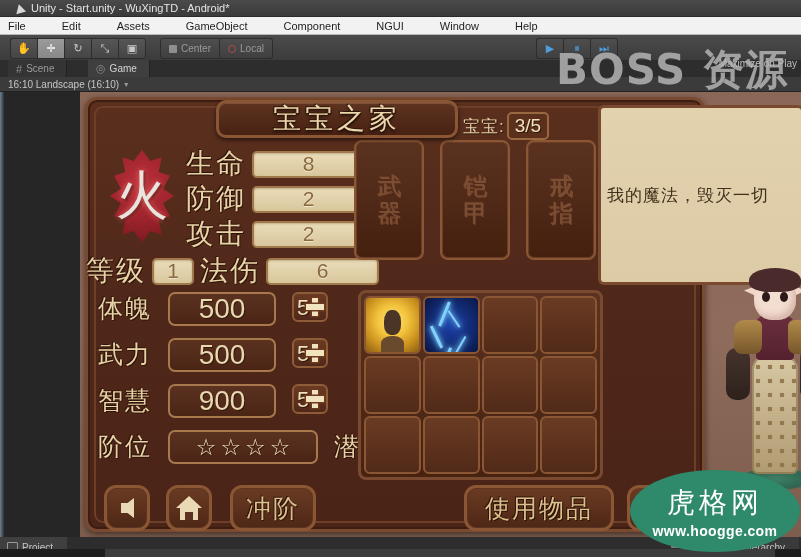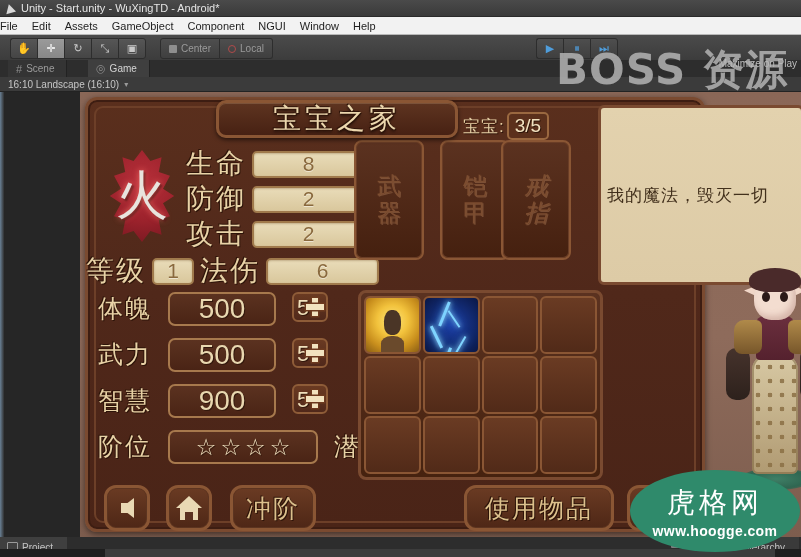--- a/index.html
+++ b/index.html
@@ -4,31 +4,31 @@
 <style>
   html,body{margin:0;padding:0;background:#1d1d1d;}
   body{width:801px;height:557px;overflow:hidden;
        font-family:"Liberation Sans","DejaVu Sans",sans-serif;}
   #app{position:relative;width:801px;height:557px;background:#262626;overflow:hidden;}
 
   
   .titlebar{position:absolute;left:0;top:0;width:801px;height:17px;
     background:linear-gradient(#4a4a4a,#3a3a3a);
     border-bottom:1px solid #2a2a2a;
-    display:flex;align-items:center;gap:5px;padding-left:5px;box-sizing:border-box;}
+    display:flex;align-items:center;gap:5px;padding-left:15px;box-sizing:border-box;}
   .unity-logo{width:11px;height:11px;position:relative;}
   .unity-logo:before{content:"";position:absolute;left:0;top:1px;
      width:0;height:0;border-left:5px solid transparent;border-right:5px solid transparent;
      border-bottom:9px solid #d8d8d8;transform:rotate(-15deg);}
   .titlebar-text{font-size:11px;color:#e4e4e4;white-space:nowrap;}
 
   
   .menubar{position:absolute;left:0;top:17px;width:801px;height:18px;
     background:#f2f2f2;border-bottom:1px solid #b8b8b8;
-    display:flex;align-items:center;box-sizing:border-box;}
+    display:flex;align-items:center;padding-left:8px;box-sizing:border-box;gap:22px;}
   .menu-item{font-size:11px;color:#1e1e1e;margin-right:14px;white-space:nowrap;cursor:default;}
 
   
   .toolbar{position:absolute;left:0;top:35px;width:801px;height:25px;
     background:linear-gradient(#4b4b4b,#3c3c3c);border-bottom:1px solid #252525;}
   .tool-group{position:absolute;left:10px;top:3px;display:flex;}
   .tbtn{width:26px;height:19px;background:linear-gradient(#565656,#454545);
     border:1px solid #2d2d2d;border-right:none;display:flex;align-items:center;justify-content:center;
     color:#c8c8c8;font-size:11px;cursor:pointer;}
   .tbtn:first-child{border-radius:3px 0 0 3px;}
@@ -414,21 +414,21 @@
         <span class="stat-name">法伤</span>
         <span class="stat-field">6</span>
       </div>
 
       <div class="equip" style="left:266px;">
         <span class="equip-text">武器</span>
       </div>
       <div class="equip" style="left:352px;">
         <span class="equip-text">铠甲</span>
       </div>
-      <div class="equip" style="left:413px;font-style:italic;">
+      <div class="equip" style="left:438px;">
         <span class="equip-text">戒指</span>
       </div>
 
       <div class="descbox">
         <span class="desc-text">我的魔法，毁灭一切</span>
       </div>
 
       <div class="attrrow" style="left:10px;top:192px;">
         <span class="attr-name">体魄</span>
         <span class="attr-field">500</span>

